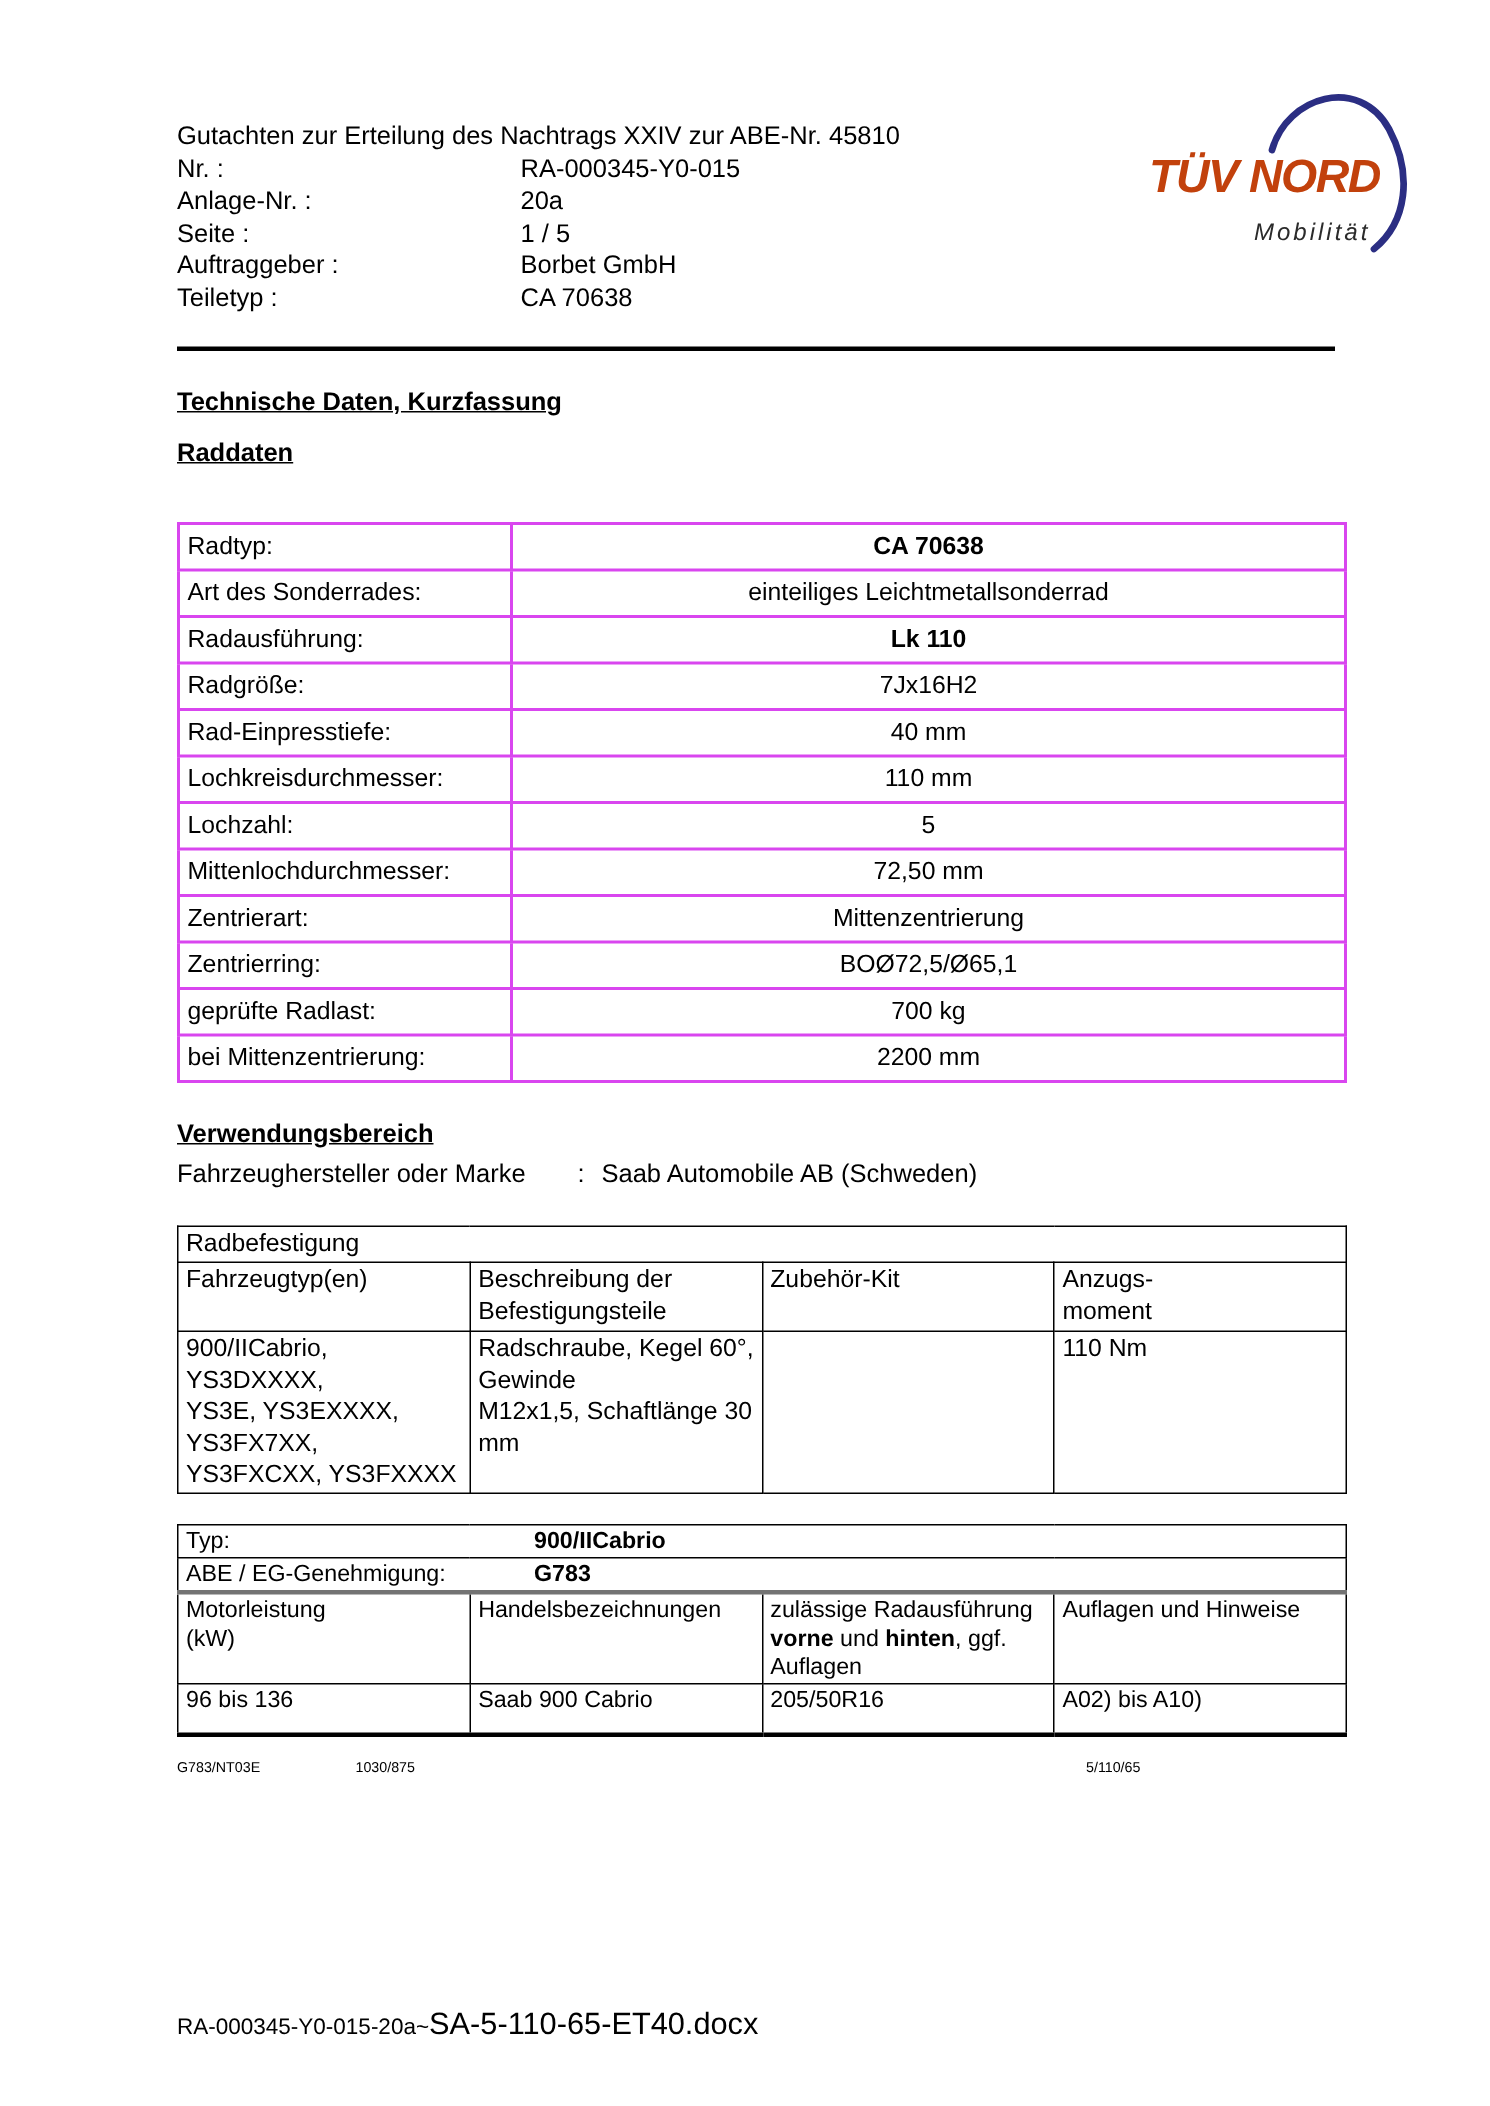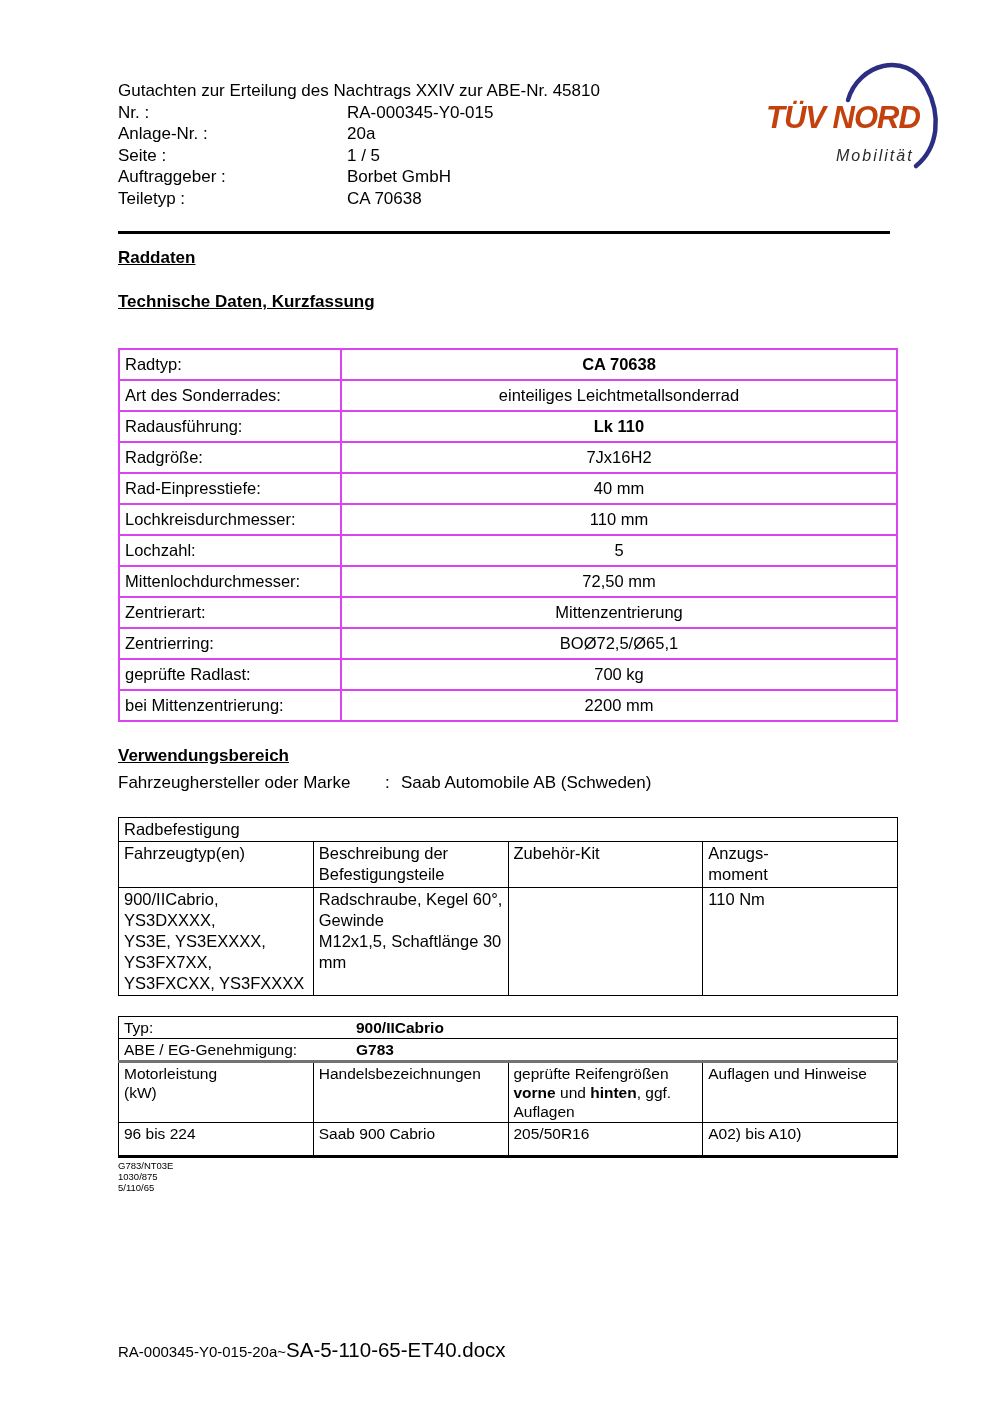--- a/index.html
+++ b/index.html
@@ -73,21 +73,21 @@
     padding: 1px 5px; vertical-align: top; line-height: 19px;
   }
   .typtable .span-row td { height: 21px; }
   .typtable .thick-bottom td { border-bottom: 3px solid #737373; }
   .typtable .hdr td { height: 46px; }
   .typtable .data td { height: 34px; border-bottom: 3px solid #000; }
   .t1 { width: 117px; } .t2 { width: 185px; } .t3 { width: 303px; } .t4 { width: 175px; }
   .inline-label { display: inline-block; width: 232px; }
 
   
-  .refs { display: flex; font-size: 9.5px; margin-top: 2px; color: #000; flex-direction: column; }
+  .refs { display: flex; font-size: 9.5px; margin-top: 15px; color: #000; }
   .refs .r1 { width: 119px; }
   .refs .r2 { width: 487px; }
 
   
   .bottom-footer { position: absolute; left: 118px; top: 1338px; }
   .bf-small { font-size: 15px; }
   .bf-large { font-size: 20.5px; }
 </style>
 </head>
 <body>
@@ -121,22 +121,22 @@
       <span>Borbet GmbH</span>
     </div>
     <div class="field-row">
       <span class="field-label">Teiletyp :</span>
       <span>CA 70638</span>
     </div>
   </div>
 
   <hr class="divider">
 
+  <div class="section-heading">Technische Daten, Kurzfassung</div>
   <div class="section-heading second">Raddaten</div>
-  <div class="section-heading">Technische Daten, Kurzfassung</div>
 
   <table class="raddaten">
     <tbody>
         <tr>
       <td class="lbl">Radtyp:</td>
       <td class="val bold">CA 70638</td>
     </tr>
     <tr>
       <td class="lbl">Art des Sonderrades:</td>
       <td class="val">einteiliges Leichtmetallsonderrad</td>
@@ -226,27 +226,27 @@
     <tr class="span-row thick-bottom">
       <td colspan="4">
         <span class="inline-label">ABE / EG-Genehmigung:</span><span class="bold">G783</span>
       </td>
     </tr>
     <tr class="hdr">
       <td class="t1 pre">Motorleistung
 (kW)</td>
       <td class="t2">Handelsbezeichnungen</td>
       <td class="t3">
-        <span>geprüfte Reifengrößen</span><br>
+        <span>zulässige Radausführung</span><br>
         <span class="bold">vorne</span><span> und </span><span class="bold">hinten</span><span>, ggf. Auflagen</span>
       </td>
       <td class="t4">Auflagen und Hinweise</td>
     </tr>
     <tr class="data">
-      <td class="t1">96 bis 224</td>
+      <td class="t1">96 bis 136</td>
       <td class="t2">Saab 900 Cabrio</td>
       <td class="t3">205/50R16</td>
       <td class="t4">A02) bis A10)</td>
     </tr>
   </tbody>
     </table>
 
   <div class="refs">
     <span class="r1">G783/NT03E</span>
     <span class="r2">1030/875</span>

